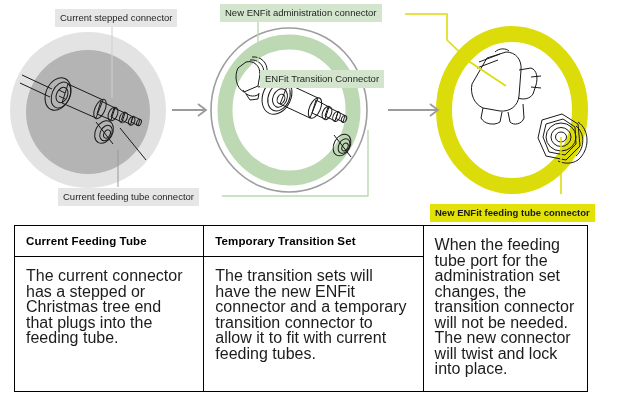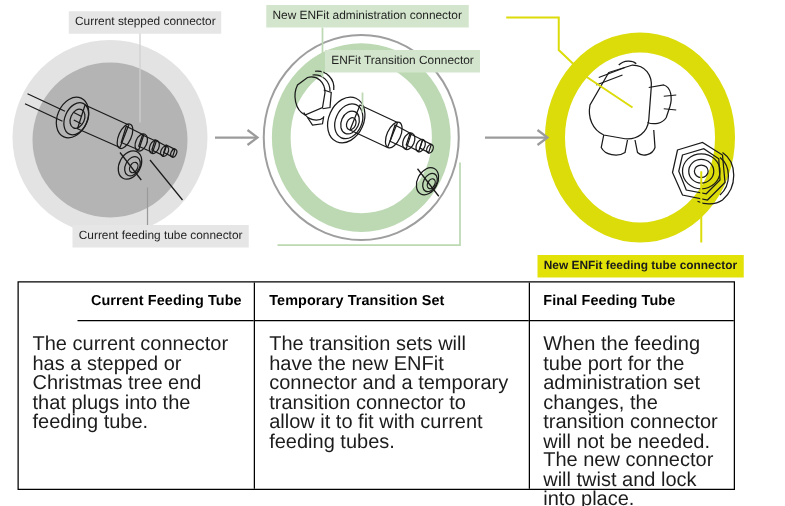--- a/index.html
+++ b/index.html
@@ -22,40 +22,40 @@
     line-height:13px;
     padding:2px 5px 3px 5px;
     white-space:nowrap;
     letter-spacing:0px;
   }
   .label.gray{background:#e6e6e6;color:#1f1f1f;}
   .label.green{background:#d3e6cd;color:#1f1f1f;}
   .label.yellow{background:#e2e209;color:#1a1a1a;font-weight:bold;}
 
   #lbl-stepped   {left:55px;  top:9px;}
-  #lbl-feedtube  {left:58px;  top:180px;}
-  #lbl-admin     {left:213px; top:4px;}
-  #lbl-transition{left:260px; top:40px;}
+  #lbl-feedtube  {left:58px;  top:188px;}
+  #lbl-admin     {left:220px; top:4px;}
+  #lbl-transition{left:260px; top:70px;}
   #lbl-newfeed   {left:430px; top:186px;margin-top:18px;}
 
   
   #tbl{
     position:absolute;left:14px;top:225px;
     width:574px;height:167px;
     border:1.5px solid #000;
     box-sizing:border-box;
     display:flex;
   }
   .col{
     box-sizing:border-box;
     display:flex;flex-direction:column;
     border-right:1.5px solid #000;
   }
   .col:last-child{border-right:none;}
-  .col-1{width:190px;align-items:flex-end;}
+  .col-1{width:190px;}
   .col-2{width:220px;justify-content:space-between;}
   .col-3{width:164px;}
 
   .th{
     box-sizing:border-box;
     border-bottom:1.5px solid #000;
     padding:9px 10px 9px 11px;
     font-size:11.5px;
     font-weight:bold;
     color:#000;
@@ -209,18 +209,17 @@
       <div class="th">Current Feeding Tube</div>
       <div class="td">The current connector has a stepped or Christmas tree end that plugs into the feeding tube.</div>
     </div>
 
     <div class="col col-2">
       <div class="th">Temporary Transition Set</div>
       <div class="td">The transition sets will have the new ENFit connector and a temporary transition connector to allow it to fit with current feeding tubes.</div>
     </div>
 
     <div class="col col-3">
-      <div class="th">Final Feeding Tube</div>
       <div class="td">When the feeding tube port for the administration set changes, the transition connector will not be needed. The new connector will twist and lock into place.</div>
     </div>
   </div>
 
 </div>
 
 </body></html>

